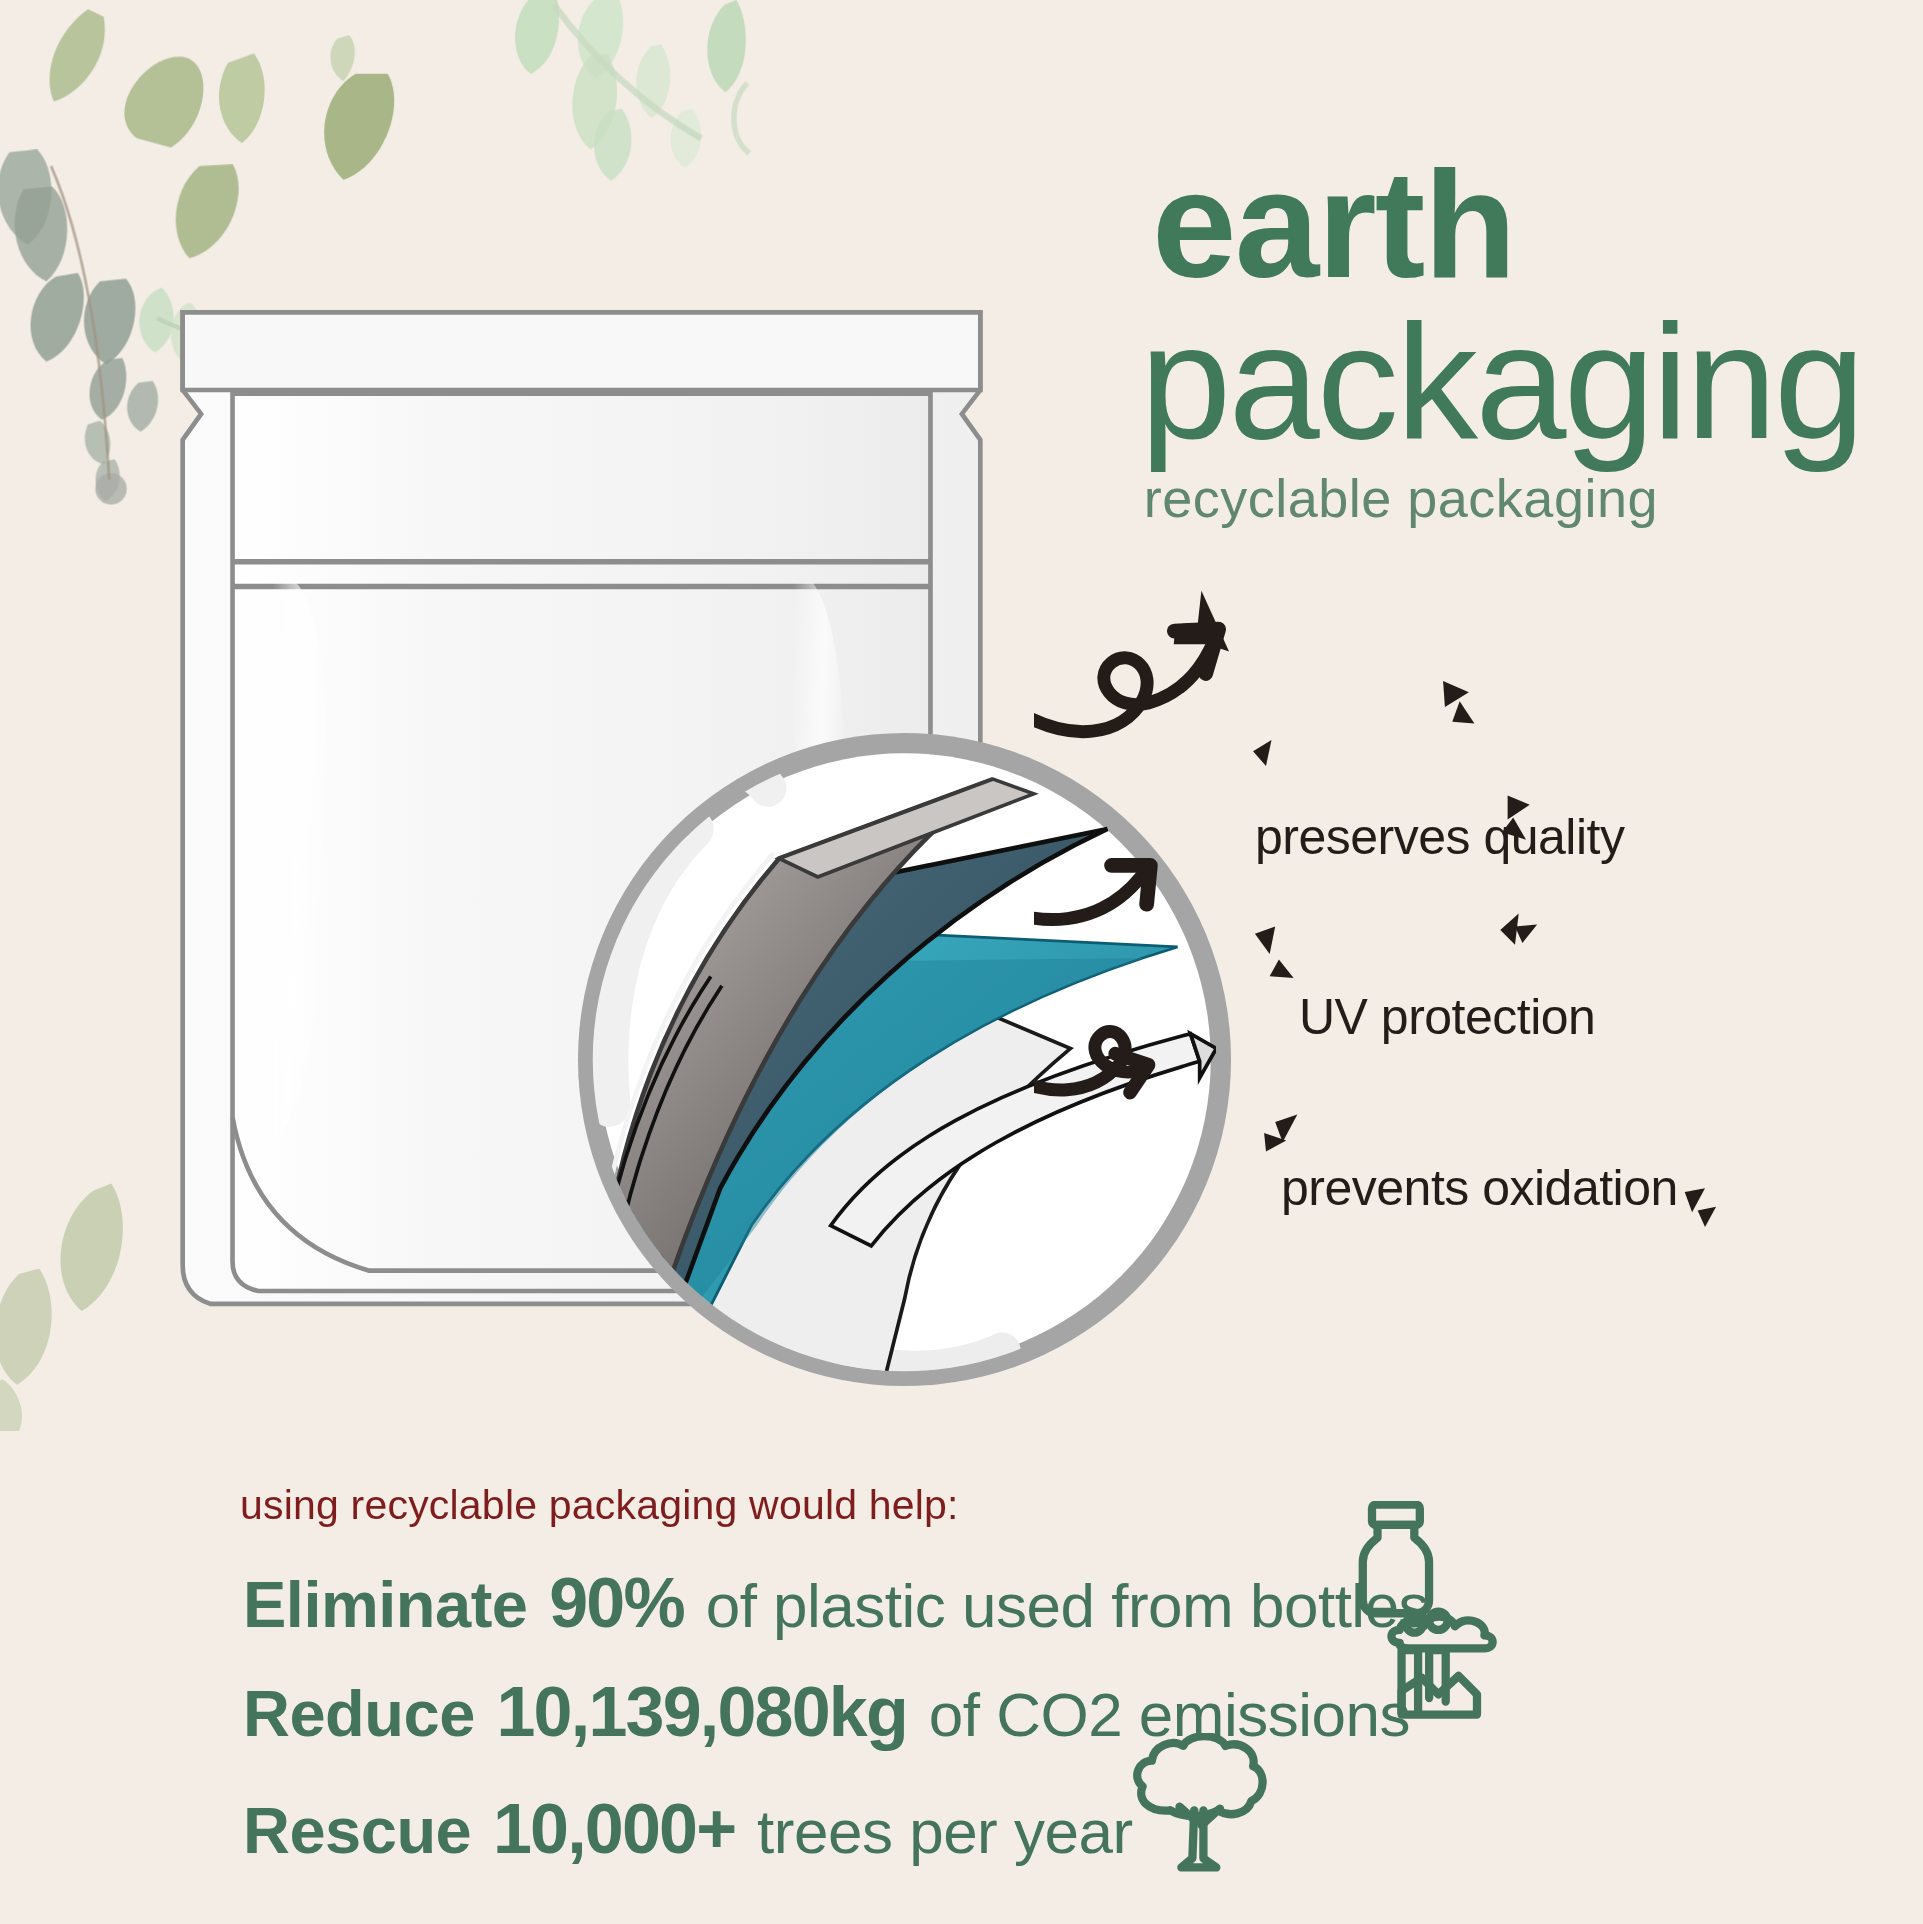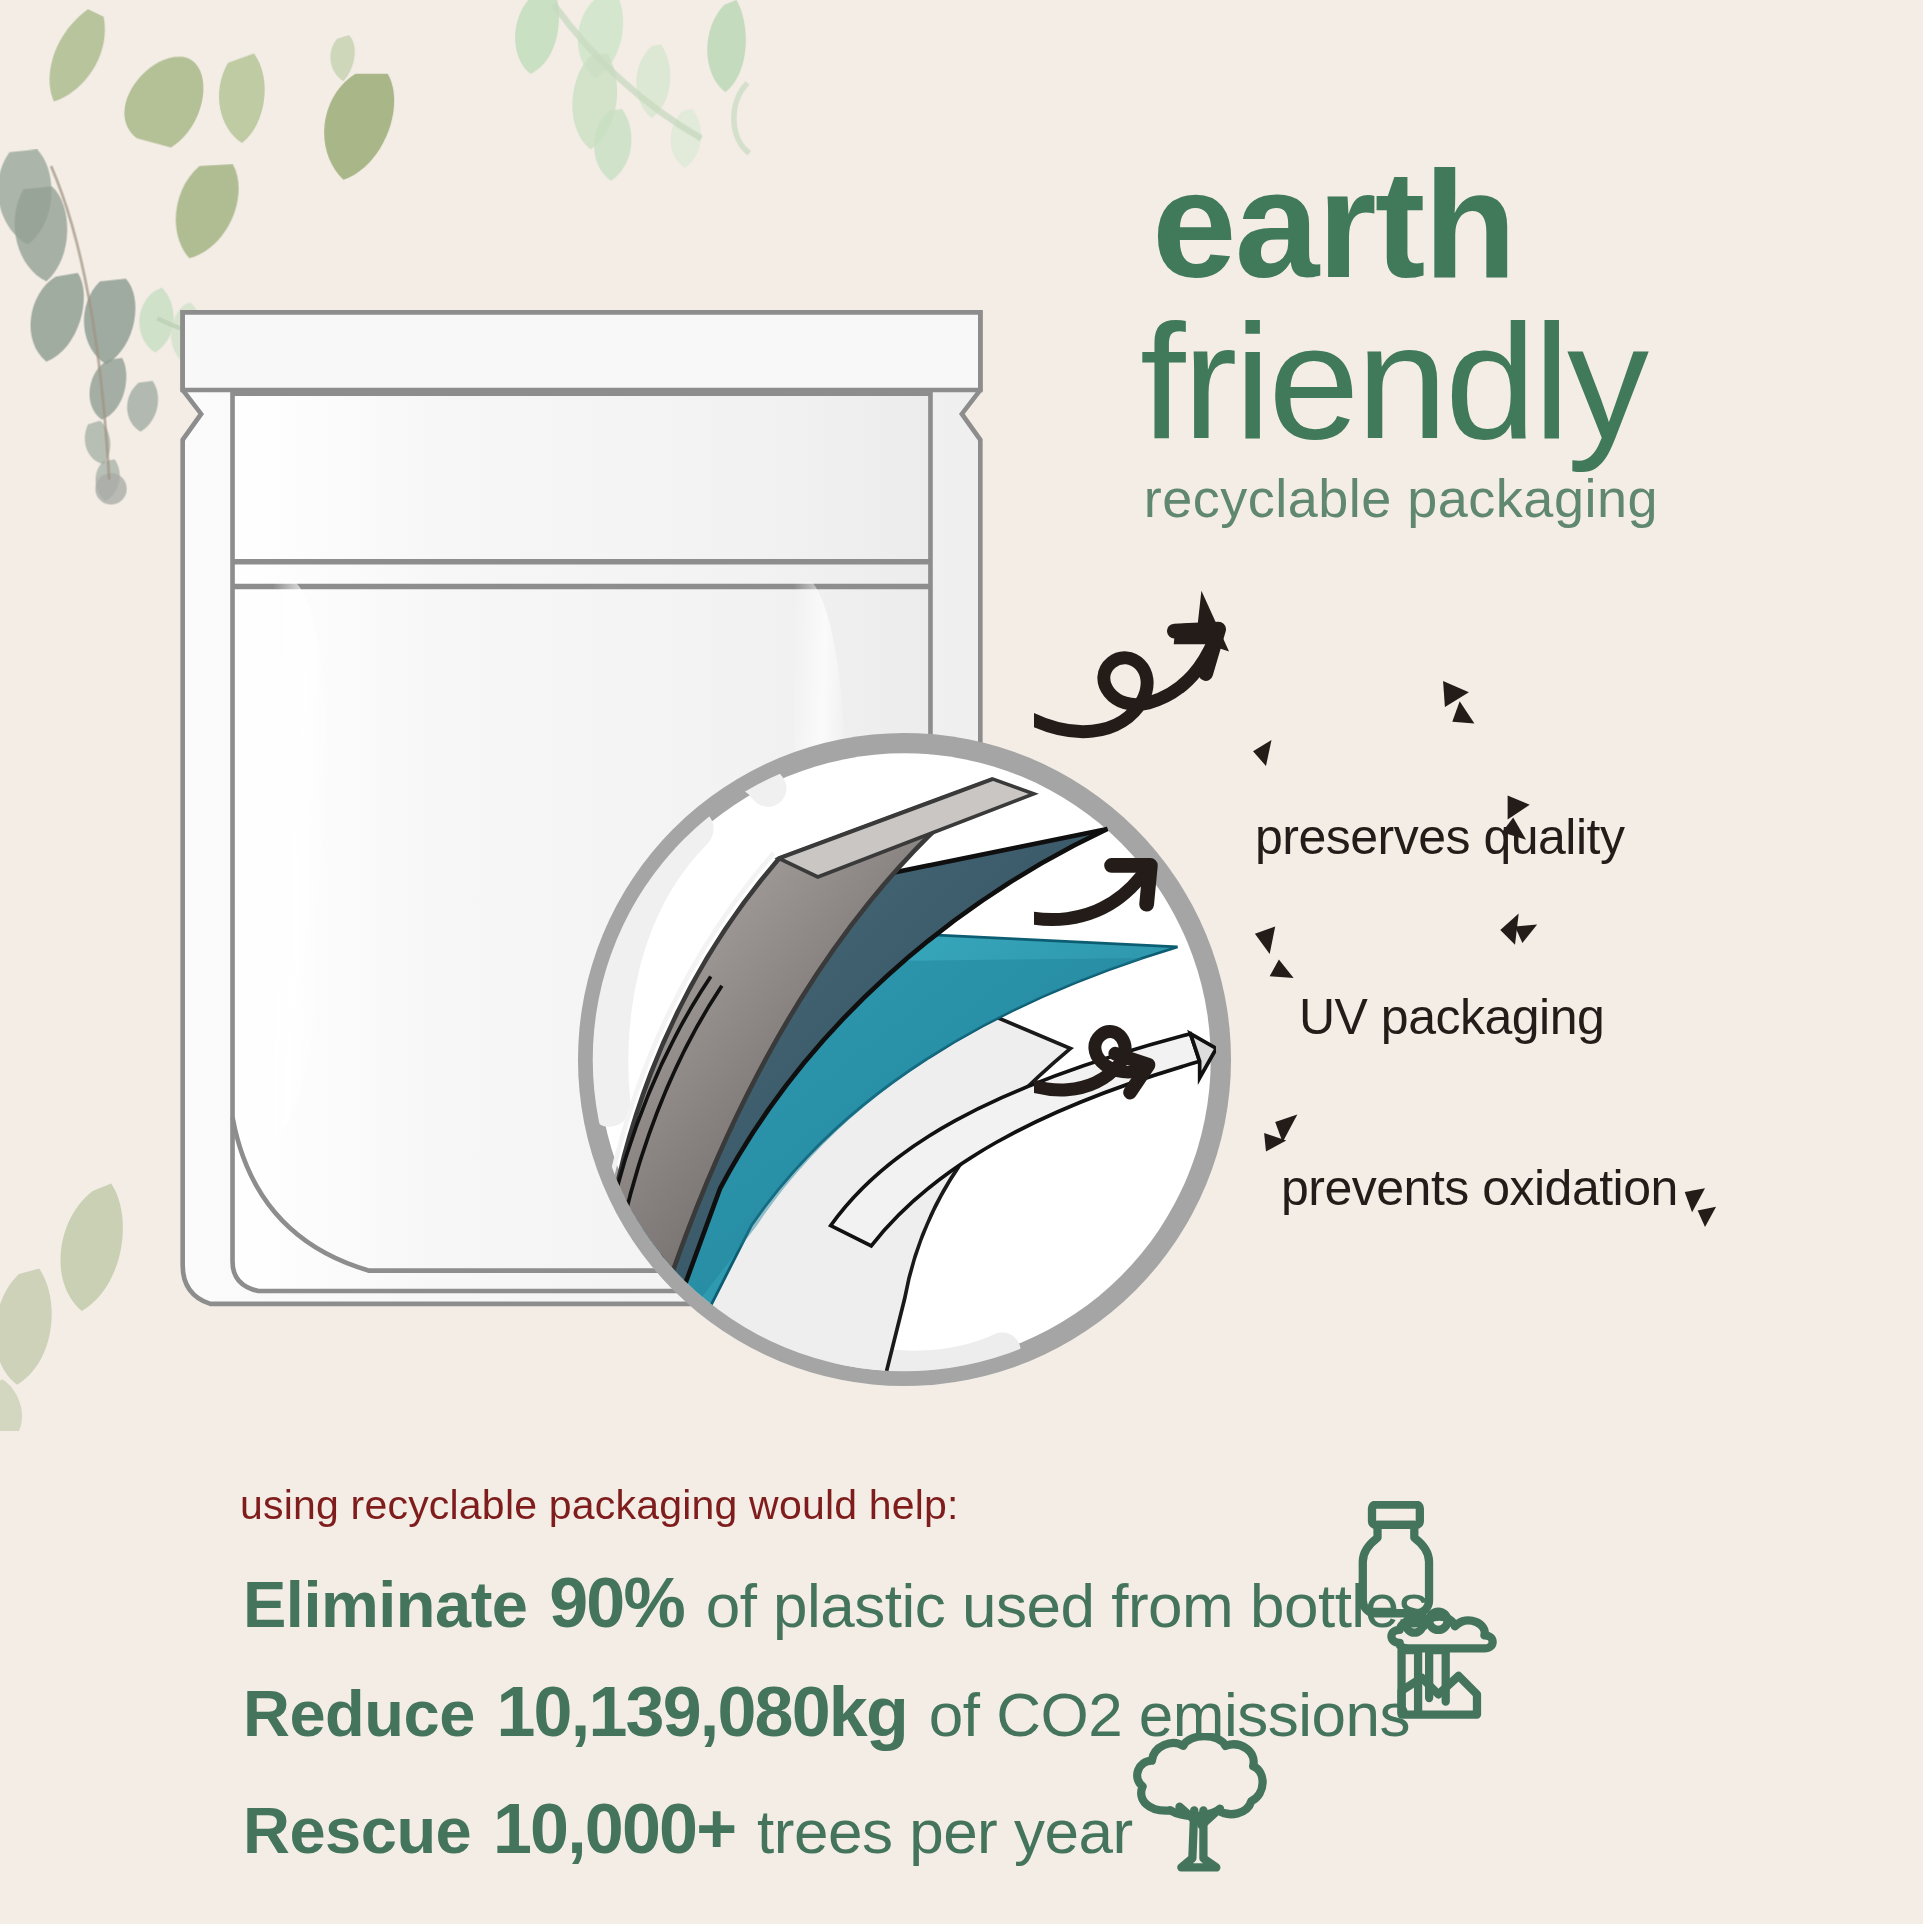--- a/index.html
+++ b/index.html
@@ -225,26 +225,26 @@
       <path d="M412 374 L436 372 L420 392 Z"></path>
       <path d="M152 586 L176 578 L160 608 Z"></path>
       <path d="M140 598 L164 606 L142 618 Z"></path>
       <path d="M596 662 L618 658 L604 684 Z"></path>
       <path d="M610 682 L630 678 L618 700 Z"></path>
     </g>
   </svg>
 
   <div id="header">
     <div id="t-earth">earth</div>
-    <div id="t-friendly">friendly</div>
+    <div id="t-friendly">packaging</div>
     <div id="t-sub">recyclable packaging</div>
   </div>
 
   <div class="feat" id="feat1">preserves quality</div>
-  <div class="feat" id="feat2">UV packaging</div>
+  <div class="feat" id="feat2">UV protection</div>
   <div class="feat" id="feat3">prevents oxidation</div>
 
   <div id="statlead">using recyclable packaging would help:</div>
 
   <div class="statrow" id="stat0">
     <span class="lead">Eliminate&nbsp;</span>
     <span class="num">90%&nbsp;</span>
     <span class="tail">of plastic used from bottles</span>
   </div>
   <div class="statrow" id="stat1">

